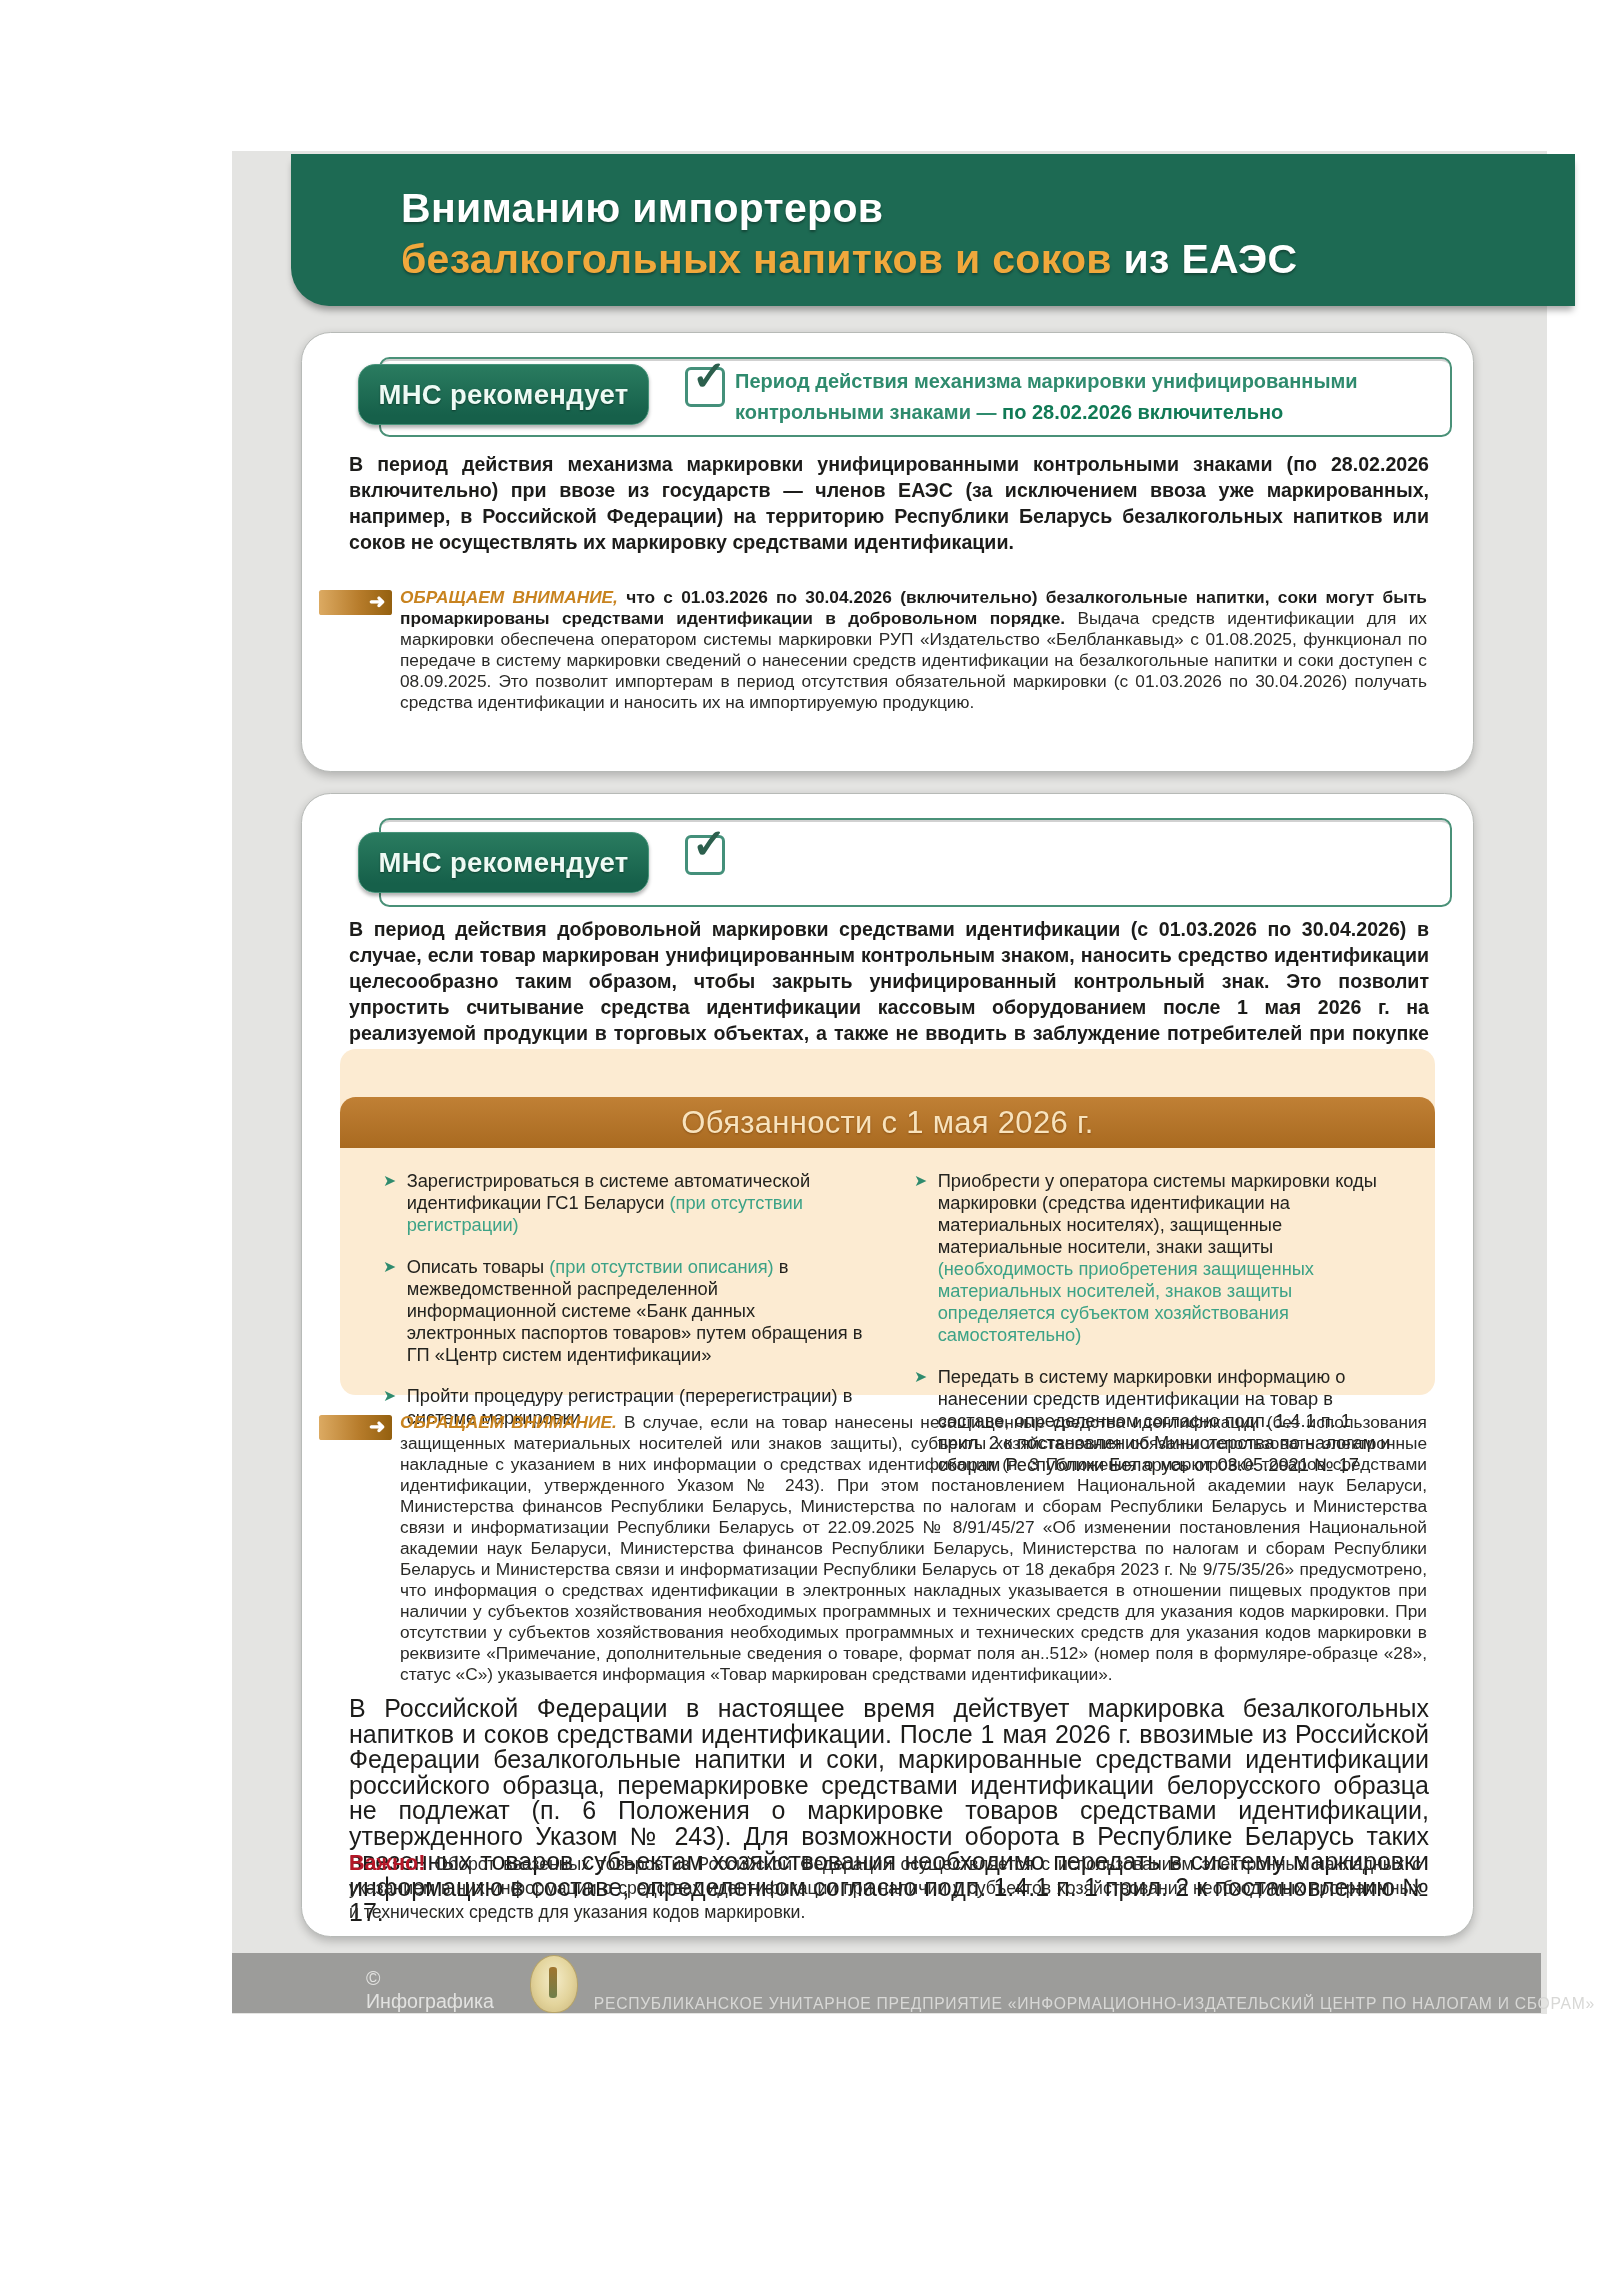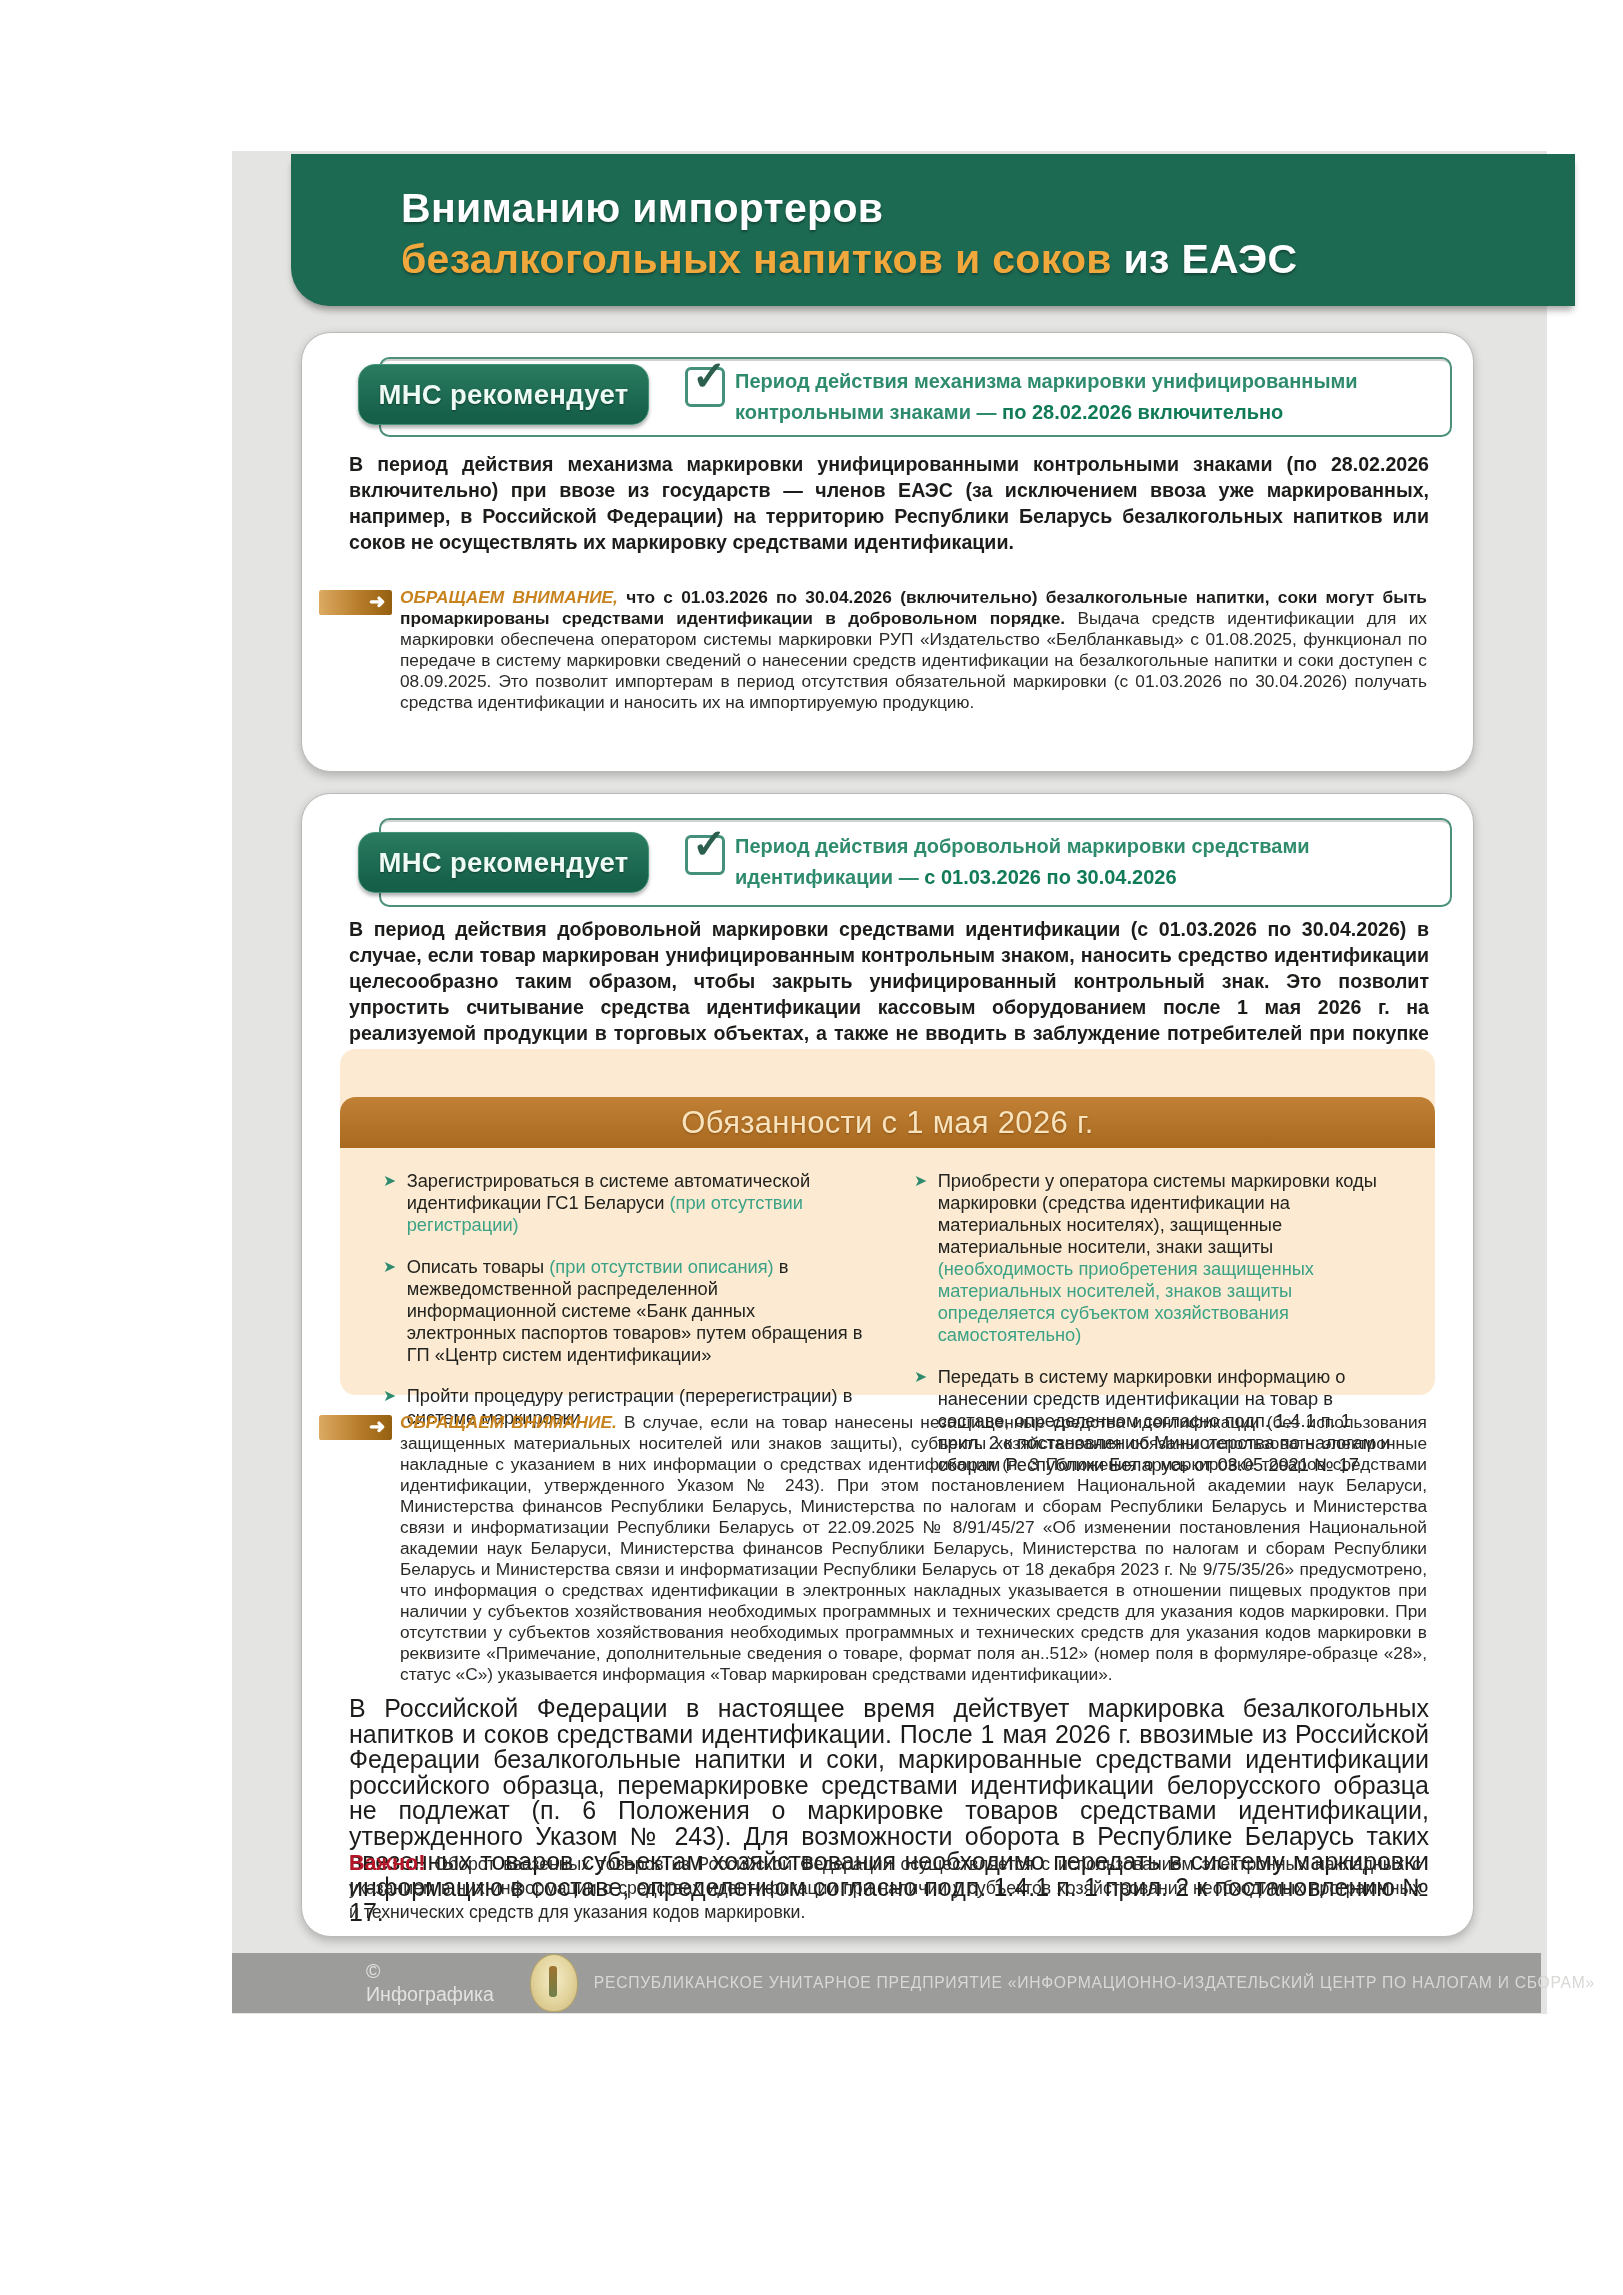--- a/index.html
+++ b/index.html
@@ -85,21 +85,21 @@
         margin-bottom:19.6px;}
   .duty-marker{color:#2f8b6e;font-size:15.7px;line-height:22px;flex:0 0 auto;}
 
   .rf-par{position:absolute;left:47px;right:44px;top:902px;font-size:25px;
           font-weight:normal;color:#1c1c1a;line-height:25.5px;text-align:justify;}
   .important{position:absolute;left:47px;right:52px;top:1057px;font-size:17.7px;
              color:#2a2a27;line-height:24px;text-align:justify;}
 
   
   .footer-bar{position:absolute;left:232px;top:1953px;width:1309px;height:60px;
-              background:#9c9c9a;display:flex;align-items:center;}
+              background:#9c9c9a;display:flex;align-items:flex-end;}
   .footer-copy{margin-left:134px;font-size:19.6px;color:#e2e2e0;}
   .emblem{margin-left:36px;width:46px;height:56px;flex:0 0 auto;
           background:radial-gradient(ellipse at 50% 42%,#f4ecc8 0%,#e3d49c 55%,#c9b478 100%);
           border:1.3px solid #b6a368;border-radius:50% 50% 46% 46%;position:relative;}
   .emblem::after{content:"";position:absolute;left:18.3px;top:10.5px;width:7.9px;height:31px;
                  background:linear-gradient(180deg,#a0742e,#6f7f4a);border-radius:3.3px;}
   .footer-org{margin-left:16px;font-size:15.7px;letter-spacing:0.7px;color:#d8d8d6;
               white-space:nowrap;}
 </style>
 </head>
@@ -134,21 +134,20 @@
   </div>
 
   <div class="card card2">
     <div class="head-box"></div>
     <div class="badge">
       <span>МНС рекомендует</span>
     </div>
     <div class="checkbox">
       <span class="tick">✓</span>
     </div>
-    <div class="head-text"><span class="sg-n">Период действия добровольной маркировки средствами идентификации — </span><span class="sg-b">с 01.03.2026 по 30.04.2026</span></div>
     <div class="intro">В период действия добровольной маркировки средствами идентификации (с 01.03.2026 по 30.04.2026) в случае, если товар маркирован унифицированным контрольным знаком, наносить средство идентификации целесообразно таким образом, чтобы закрыть унифицированный контрольный знак. Это позволит упростить считывание средства идентификации кассовым оборудованием после 1 мая 2026 г. на реализуемой продукции в торговых объектах, а также не вводить в заблуждение потребителей при покупке маркированного товара на кассах самообслуживания.</div>
 
     <div class="duties-panel">
       <div class="duties-title">Обязанности с 1 мая 2026 г.</div>
       <div class="duties-cols">
         <div>
           <div class="duty">
             <span class="duty-marker">➤</span>
             <span class="duty-text"><span class="sg-plain">Зарегистрироваться в системе автоматической идентификации ГС1 Беларуси </span><span class="sg-green">(при отсутствии регистрации)</span></span>
           </div>

